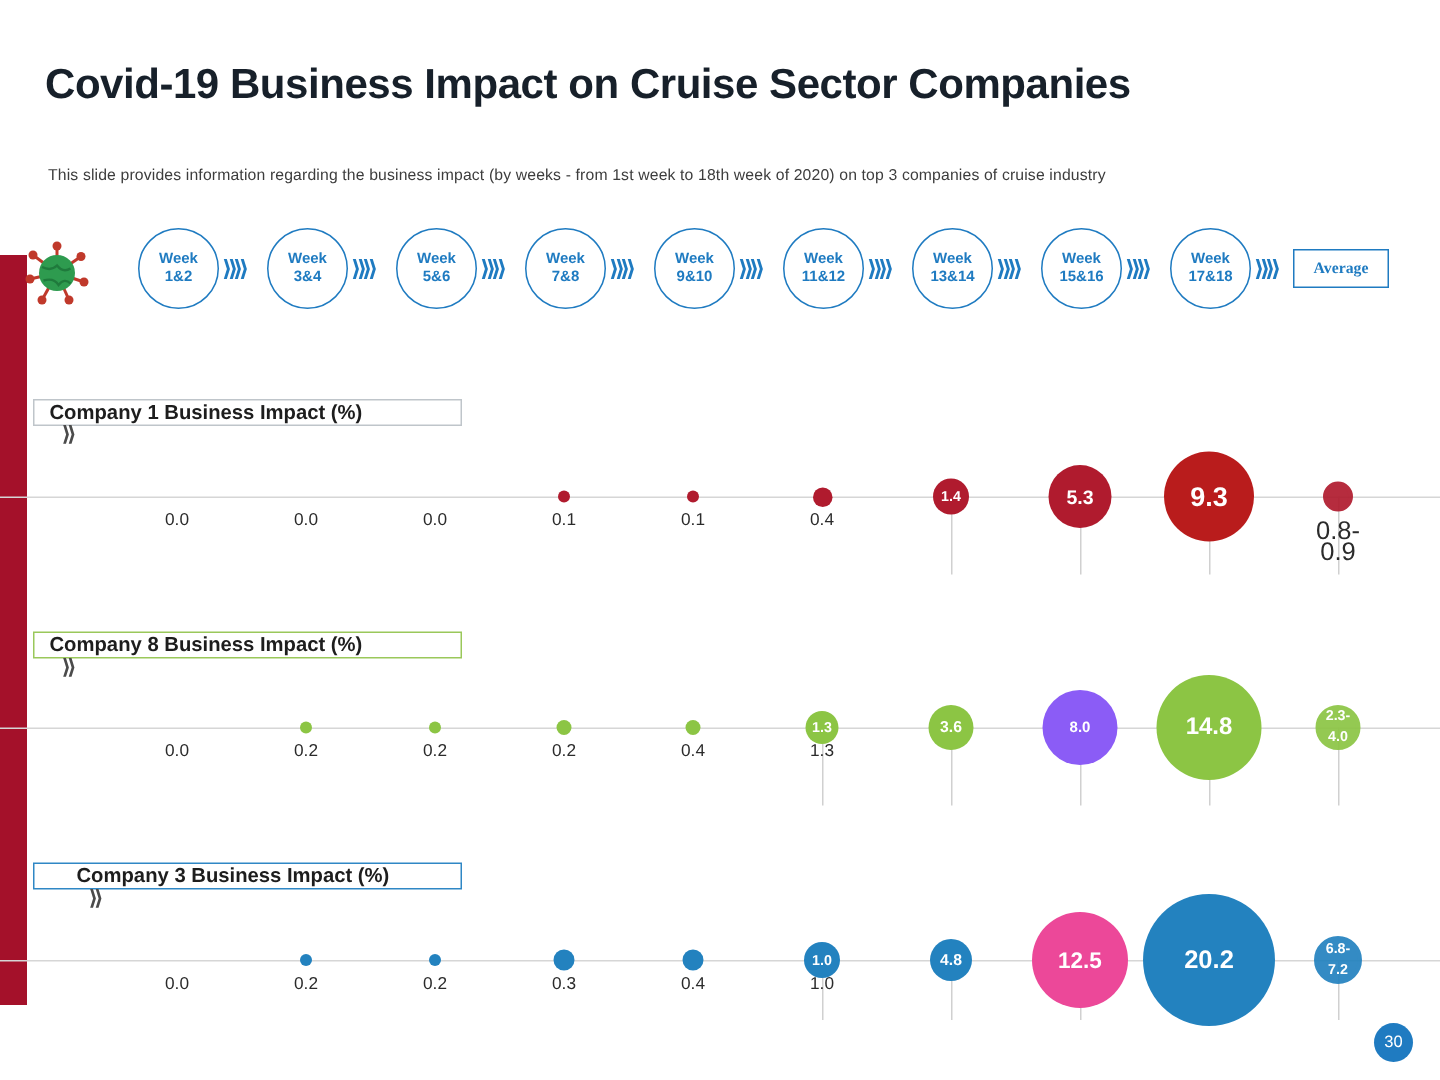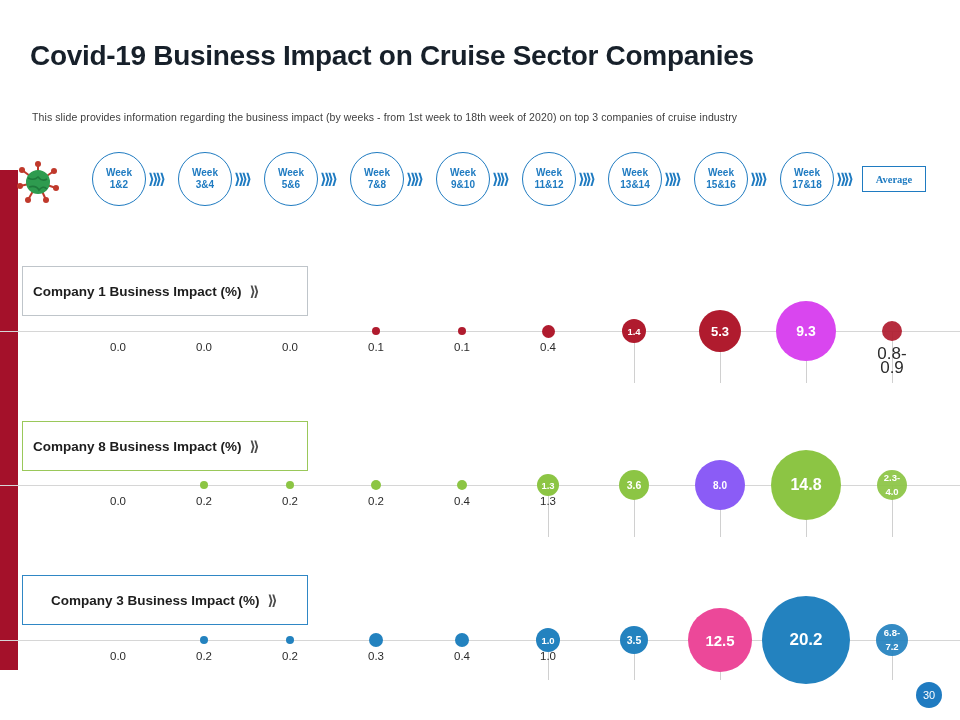--- a/index.html
+++ b/index.html
@@ -35,23 +35,23 @@
     position:absolute;width:62px;height:24px;border:1.4px solid #1f7bc1;background:#ffffff;
     display:flex;align-items:center;justify-content:center;
     color:#1f7bc1;font-size:10.5px;font-weight:bold;
   }
   .chev{
     position:absolute;color:#1f7bc1;font-size:15px;font-weight:bold;letter-spacing:-3.5px;
     font-family:"DejaVu Sans", sans-serif;
   }
   
   .sec-label{
-    position:absolute;height:50px;background:#ffffff;border:1.4px solid #bfc5ca;
-    display:flex;align-items:center;padding:0 10px;box-sizing:border-box;
-    font-size:13.5px;color:#1d1d1d;font-weight:bold;
+    position:absolute;height:18px;background:#ffffff;border:1.4px solid #bfc5ca;
+    display:flex;padding:0 10px;box-sizing:border-box;
+    font-size:13.5px;color:#1d1d1d;font-weight:bold;flex-direction:column;
   }
   .sec-label.green{border-color:#9ac85a;}
   .sec-label.blue{border-color:#2f87c5;padding-left:28px;}
   .sec-label .lbl-chev{
     margin-left:8px;color:#4b4b4b;font-size:14px;letter-spacing:-3px;font-weight:bold;
     font-family:"DejaVu Sans", sans-serif;
   }
   .axis{
     position:absolute;height:1px;background:#d6d6d6;
   }
@@ -188,21 +188,21 @@
     <div class="axlabel" style="left: 518px; top: 341px;">0.4</div>
     <div class="stem" style="left: 634px; top: 331px; height: 52px;"></div>
     <div class="bubble" style="width: 24px; height: 24px; left: 622px; top: 319px; background: rgb(176, 27, 46); font-size: 9.5px;">
       <span>1.4</span>
     </div>
     <div class="stem" style="left: 720px; top: 331px; height: 52px;"></div>
     <div class="bubble" style="width: 42px; height: 42px; left: 699px; top: 310px; background: rgb(176, 27, 46); font-size: 13px;">
       <span>5.3</span>
     </div>
     <div class="stem" style="left: 806px; top: 331px; height: 52px;"></div>
-    <div class="bubble" style="width: 60px; height: 60px; left: 776px; top: 301px; background: #d946ef; font-size: 14px;">
+    <div class="bubble" style="width: 60px; height: 60px; left: 776px; top: 301px; background: #b91c1c; font-size: 18px;">
       <span>9.3</span>
     </div>
     <div class="stem" style="left: 892px; top: 331px; height: 52px;"></div>
     <div class="bubble" style="width: 20px; height: 20px; left: 882px; top: 321px; background: rgb(176, 27, 46); font-size: 9px; border: 3px solid rgb(176, 27, 46); opacity: 0.92;"></div>
     <div class="avglabel" style="left: 870px; top: 347px; color: rgb(43, 43, 43);">
       <div>0.8-</div>
       <div>0.9</div>
     </div>
     <div class="axlabel" style="left: 88px; top: 495px;">0.0</div>
     <div class="bubble" style="width: 8px; height: 8px; left: 200px; top: 481px; background: rgb(140, 197, 68); font-size: 9px;"></div>
@@ -245,21 +245,21 @@
     <div class="axlabel" style="left: 346px; top: 650px;">0.3</div>
     <div class="bubble" style="width: 14px; height: 14px; left: 455px; top: 633px; background: rgb(35, 130, 191); font-size: 9px;"></div>
     <div class="axlabel" style="left: 432px; top: 650px;">0.4</div>
     <div class="stem" style="left: 548px; top: 640px; height: 40px;"></div>
     <div class="bubble" style="width: 24px; height: 24px; left: 536px; top: 628px; background: rgb(35, 130, 191); font-size: 9.5px;">
       <span>1.0</span>
     </div>
     <div class="axlabel" style="left: 518px; top: 650px;">1.0</div>
     <div class="stem" style="left: 634px; top: 640px; height: 40px;"></div>
     <div class="bubble" style="width: 28px; height: 28px; left: 620px; top: 626px; background: rgb(35, 130, 191); font-size: 10.5px;">
-      <span>3.5</span>
+      <span>4.8</span>
     </div>
     <div class="stem" style="left: 720px; top: 640px; height: 40px;"></div>
     <div class="bubble" style="width: 64px; height: 64px; left: 688px; top: 608px; background: #ec4899; font-size: 15px;">
       <span>12.5</span>
     </div>
     <div class="stem" style="left: 806px; top: 640px; height: 40px;"></div>
     <div class="bubble" style="width: 88px; height: 88px; left: 762px; top: 596px; background: rgb(35, 130, 191); font-size: 17px;">
       <span>20.2</span>
     </div>
     <div class="stem" style="left: 892px; top: 640px; height: 40px;"></div>

